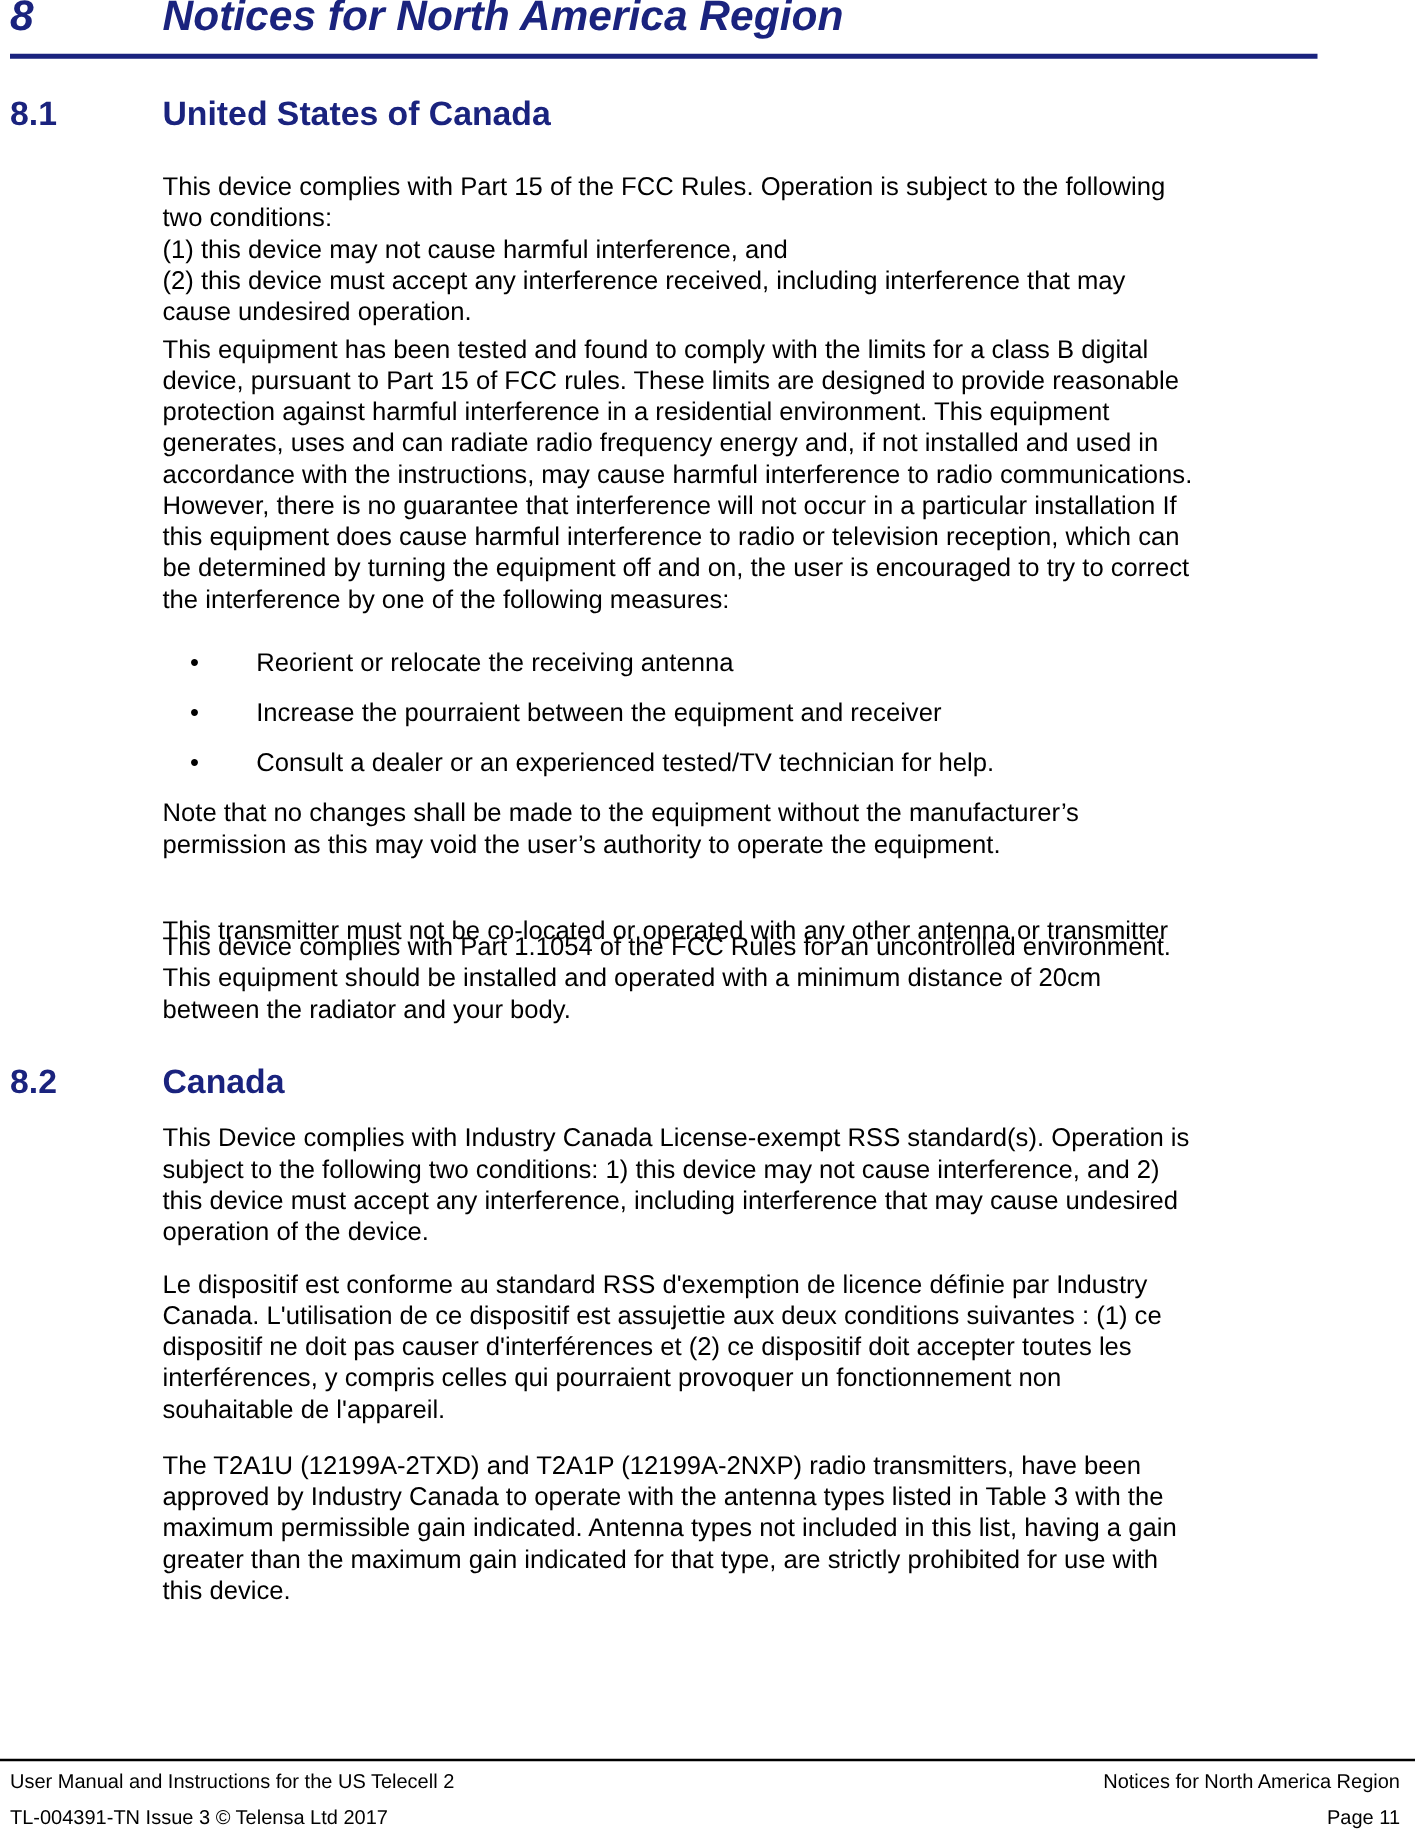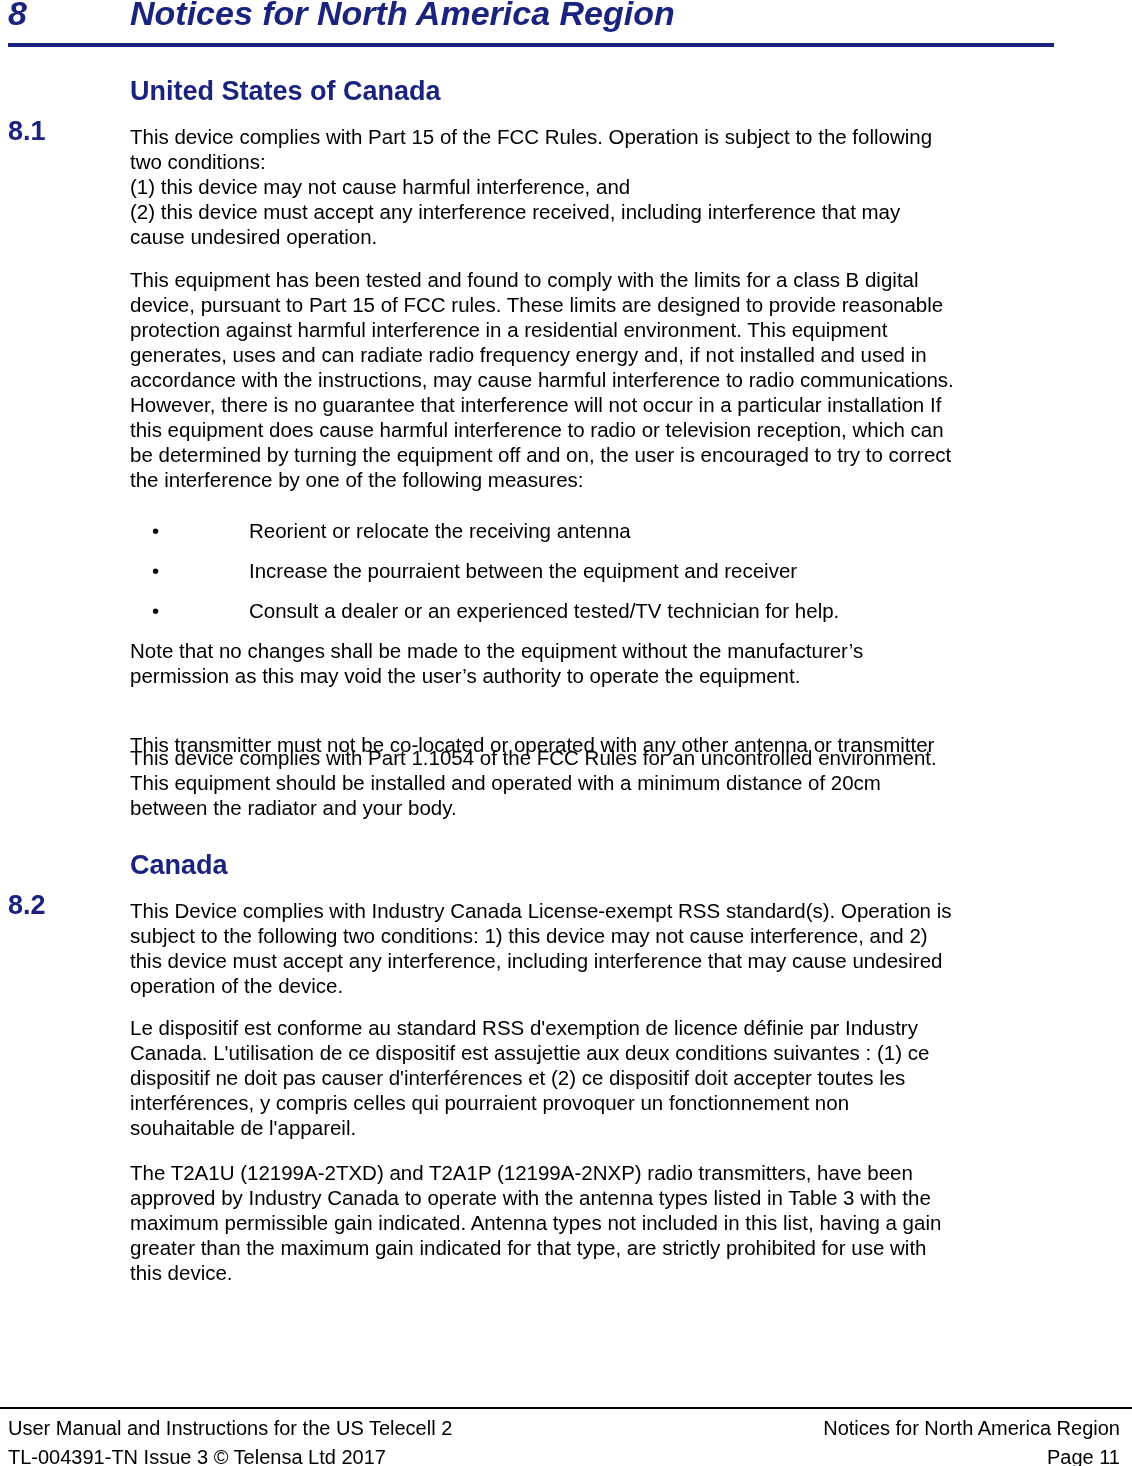--- a/index.html
+++ b/index.html
@@ -4,44 +4,44 @@
   <style>
     html, body { margin: 0; padding: 0; background: #ffffff; }
     body { width: 1132px; height: 1466px; position: relative; overflow: hidden;
            font-family: "Liberation Sans", sans-serif; color: #000000; }
     .h1 { position: absolute; left: 8px; top: -6px; font-size: 34px; font-weight: bold; font-style: italic;
           color: #1a237e; white-space: nowrap; }
     .h1 .num { position: absolute; left: 0; }
     .h1 .txt { position: absolute; left: 122px; }
     .h1-rule { position: absolute; left: 8px; top: 43px; width: 1046px; height: 4px; background: #1a237e; }
     .h2 { position: absolute; left: 8px; font-size: 27px; font-weight: bold; color: #1a237e; white-space: nowrap; }
-    .h2 .num { position: absolute; left: 0; margin-top: 40px; }
+    .h2 .num { position: absolute; left: 0; }
     .h2 .txt { position: absolute; left: 122px; }
     .para { position: absolute; left: 130px; width: 925px; font-size: 20.5px; line-height: 25px; white-space: pre-line; }
     .bullet { position: absolute; left: 152px; font-size: 20.5px; line-height: 25px; white-space: nowrap; }
     .bullet .dot { position: absolute; left: 0; }
-    .bullet .btxt { position: absolute; left: 53px; margin-left: 44px; }
+    .bullet .btxt { position: absolute; left: 53px; }
     .footer-rule { position: absolute; left: 0; top: 1407px; width: 1132px; height: 2px; background: #000; }
-    .footer { position: absolute; font-size: 20px; white-space: nowrap; text-align: center; }
+    .footer { position: absolute; font-size: 16px; white-space: nowrap; text-align: center; }
   </style>
 </head>
 <body>
 
 <div class="h1">
   <span class="num">8</span>
   <span class="txt">Notices for North America Region</span>
 </div>
 <div class="h1-rule"></div>
 
 <div class="h2" style="top:76px">
   <span class="num">8.1</span>
   <span class="txt">United States of Canada</span>
 </div>
 
-<div class="para" style="top:124px">This device complies with Part 15 of the FCC Rules. Operation is subject to the following
+<div class="para" style="top:137px">This device complies with Part 15 of the FCC Rules. Operation is subject to the following
 two conditions:
 (1) this device may not cause harmful interference, and
 (2) this device must accept any interference received, including interference that may
 cause undesired operation.</div>
 <div class="para" style="top:267px">This equipment has been tested and found to comply with the limits for a class B digital
 device, pursuant to Part 15 of FCC rules. These limits are designed to provide reasonable
 protection against harmful interference in a residential environment. This equipment
 generates, uses and can radiate radio frequency energy and, if not installed and used in
 accordance with the instructions, may cause harmful interference to radio communications.
 However, there is no guarantee that interference will not occur in a particular installation If

